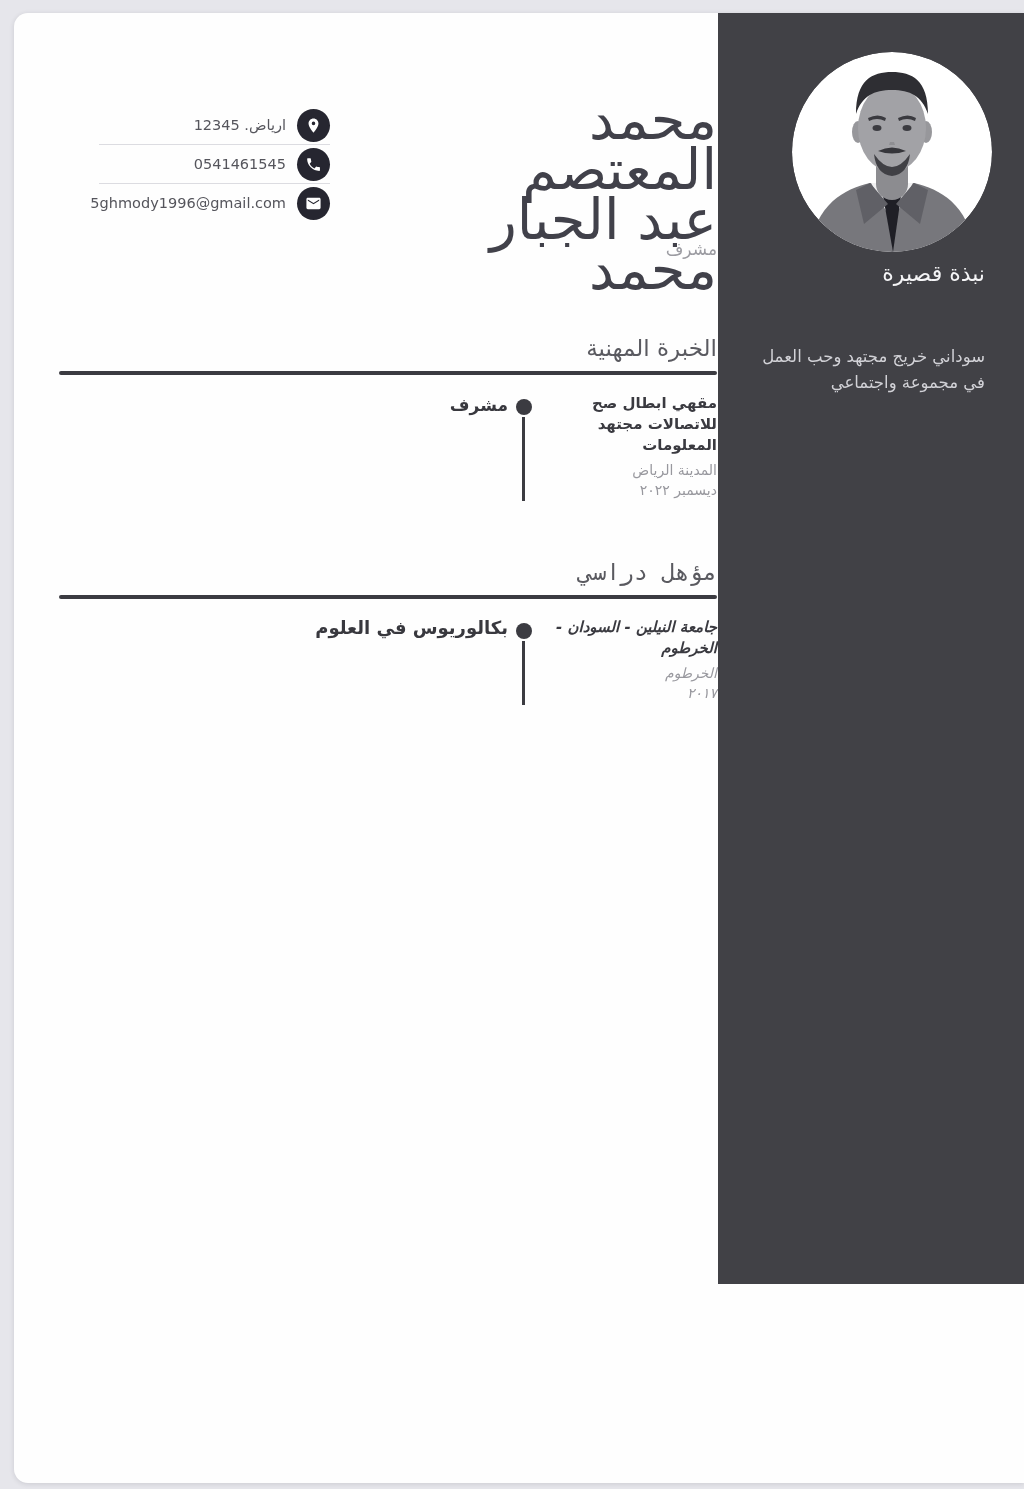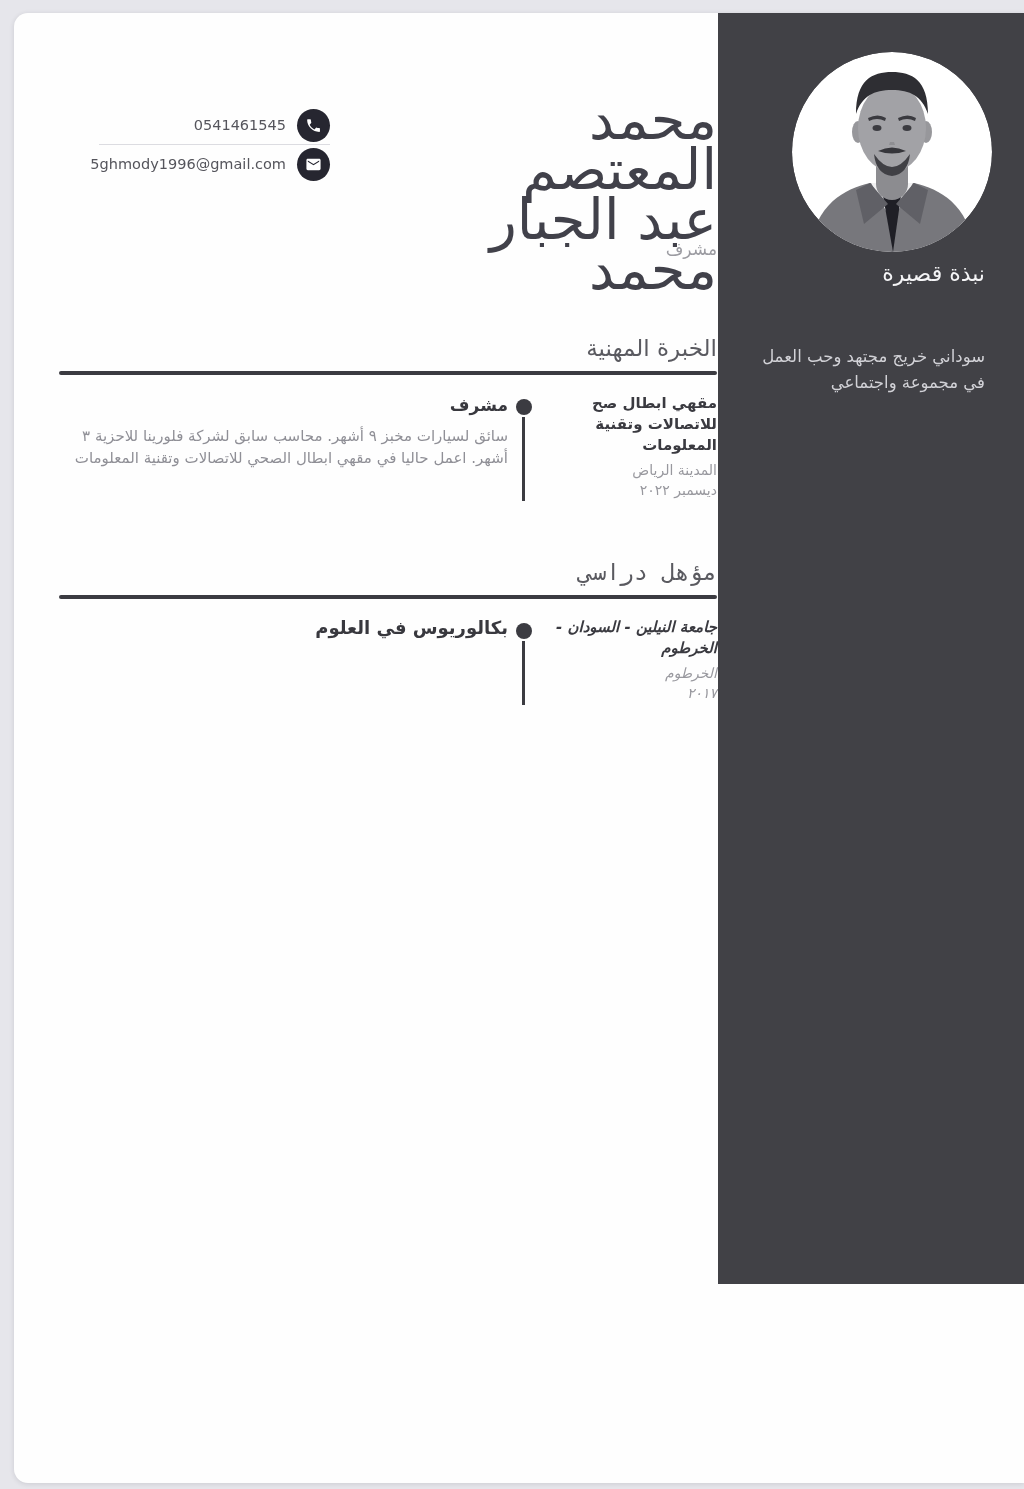--- a/index.html
+++ b/index.html
@@ -59,20 +59,28 @@
 </head>
 <body>
 
 <div class="canvas">
   <div class="page">
 
     <div class="contact">
       <div class="contact-row underlined">
         <span class="contact-icon">
           <svg viewBox="0 0 24 24">
+              <path d="M12 2C8.1 2 5 5.1 5 9c0 5.2 7 13 7 13s7-7.8 7-13c0-3.9-3.1-7-7-7zm0 9.5A2.5 2.5 0 1 1 12 6.5a2.5 2.5 0 0 1 0 5z"></path>
+            </svg>
+        </span>
+        <span class="contact-text ar">ارياض. 12345</span>
+      </div>
+      <div class="contact-row underlined">
+        <span class="contact-icon">
+          <svg viewBox="0 0 24 24">
               <path d="M6.6 10.8c1.5 2.9 3.8 5.2 6.7 6.7l2.2-2.2c.3-.3.7-.4 1-.2 1.1.4 2.4.6 3.6.6.6 0 1 .4 1 1V20c0 .6-.4 1-1 1C10.9 21 3 13.1 3 3.9 3 3.4 3.4 3 4 3h3.3c.6 0 1 .4 1 1 0 1.3.2 2.5.6 3.6.1.3 0 .7-.2 1l-2.1 2.2z"></path>
             </svg>
         </span>
         <span class="contact-text">0541461545</span>
       </div>
       <div class="contact-row">
         <span class="contact-icon">
           <svg viewBox="0 0 24 24">
               <path d="M20 4H4c-1.1 0-2 .9-2 2v12c0 1.1.9 2 2 2h16c1.1 0 2-.9 2-2V6c0-1.1-.9-2-2-2zm0 4.2-8 5-8-5V6.4l8 5 8-5v1.8z"></path>
             </svg>
@@ -85,29 +93,28 @@
       <div>محمد المعتصم</div>
       <div>عبد الجبار</div>
       <div>محمد</div>
     </div>
     <div class="job-subtitle">مشرف</div>
 
     <div class="section-heading heading-exp">الخبرة المهنية</div>
     <div class="rule rule-exp"></div>
 
     <div class="entry-org org-exp">
-      <div class="org-name">مقهي ابطال صح للاتصالات وتقنية المعلومات</div>
+      <div class="org-name">مقهي ابطال صح للاتصالات مجتهد المعلومات</div>
       <div class="org-loc">المدينة الرياض</div>
       <div class="org-date">ديسمبر ٢٠٢٢</div>
     </div>
     <div class="tl-dot dot-exp"></div>
     <div class="tl-line line-exp"></div>
     <div class="entry-left left-exp">
       <div class="role-title">مشرف</div>
-      <div class="role-desc">سائق لسيارات مخبز ٩ أشهر. محاسب سابق لشركة فلورينا للاحزية ٣ أشهر. اعمل حاليا في مقهي ابطال الصحي للاتصالات وتقنية المعلومات</div>
     </div>
 
     <div class="section-heading heading-edu">مؤهل دراسي</div>
     <div class="rule rule-edu"></div>
 
     <div class="entry-org org-edu">
       <div class="org-name">جامعة النيلين - السودان - الخرطوم</div>
       <div class="org-loc">الخرطوم</div>
       <div class="org-date">٢٠١٧</div>
     </div>

